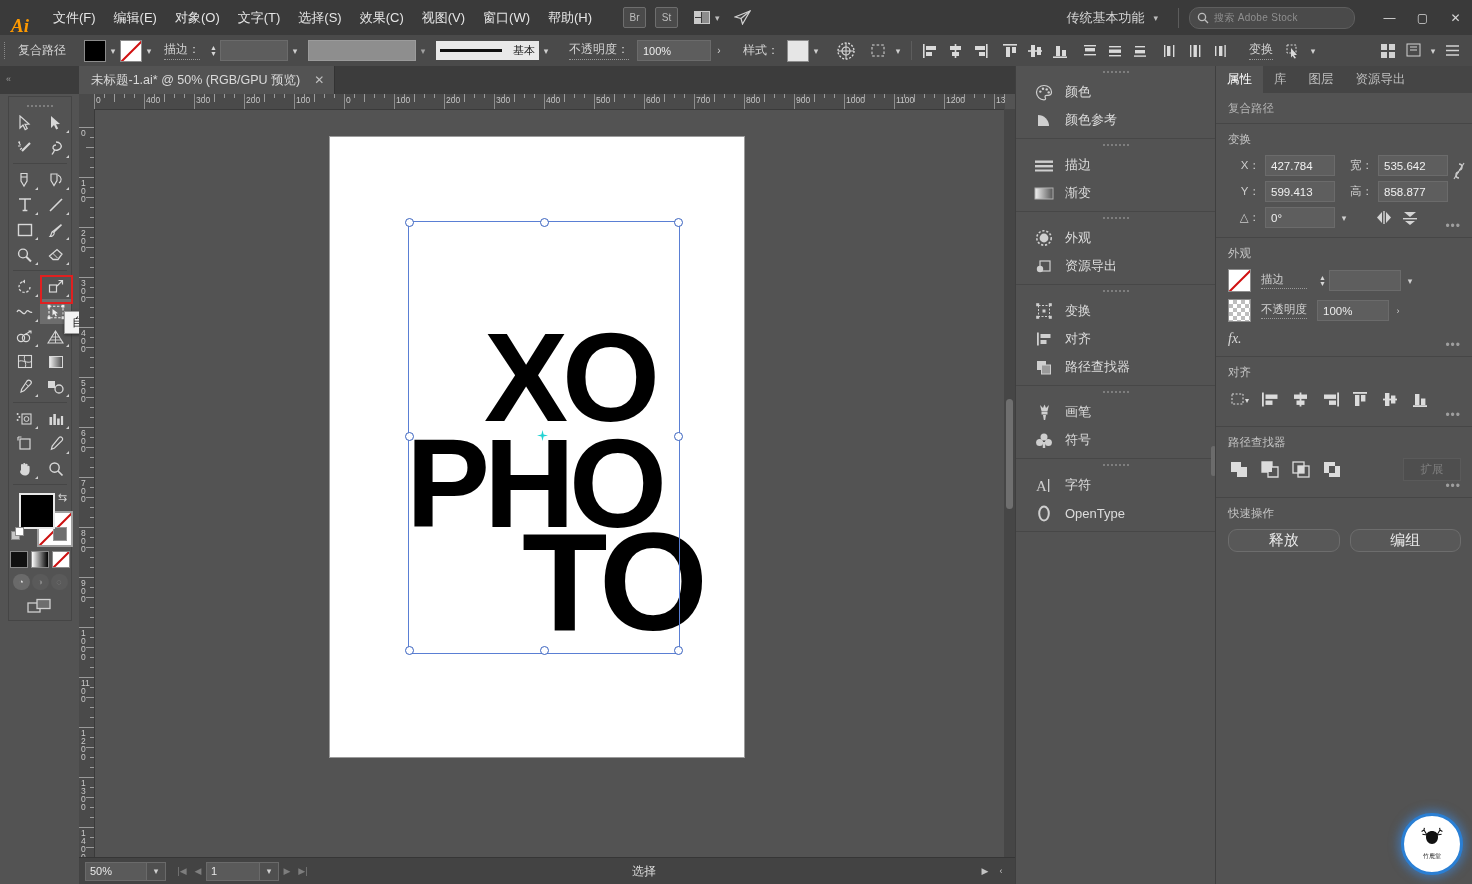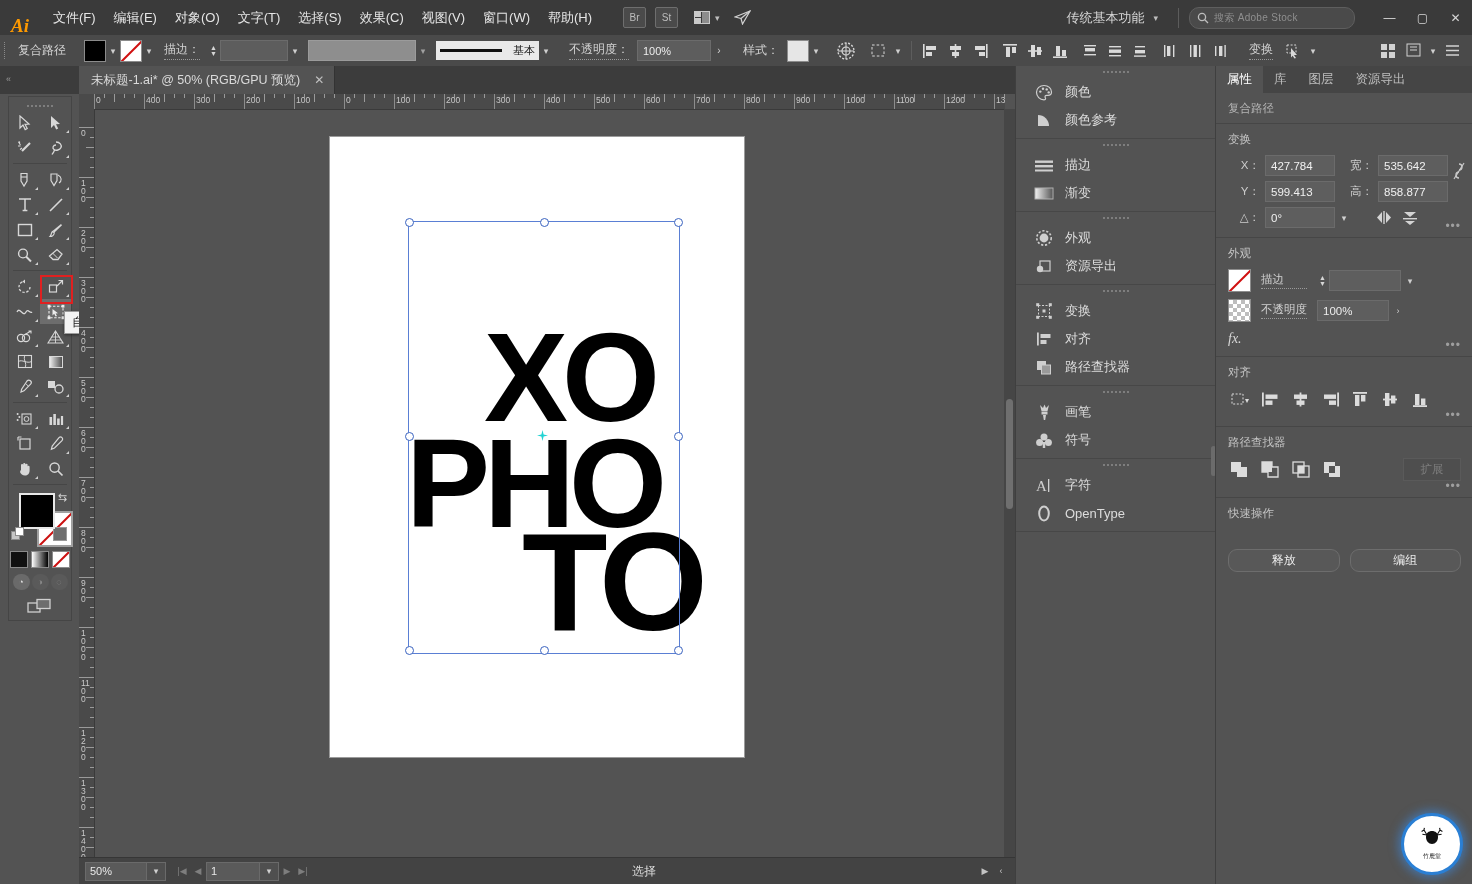--- a/index.html
+++ b/index.html
@@ -304,21 +304,21 @@
   .al-ico{width:25px;height:22px;display:flex;align-items:center;justify-content:center;color:#dcdcdc;}
   .pf-row{display:flex;align-items:center;gap:9px;}
   .pf-ico{width:22px;height:22px;display:flex;align-items:center;justify-content:center;color:#dcdcdc;}
   .pf-expand{
     margin-left:auto;height:21px;width:56px;background:#4e4e4e;border:1px solid #5a5a5a;
     display:flex;align-items:center;justify-content:center;font-size:11.5px;color:#7d7d7d;
   }
   .qa-row{display:flex;gap:10px;margin-top:4px;}
   .qa-btn{
     flex:1;height:21px;background:#585858;border:1px solid #6d6d6d;border-radius:9px;
-    display:flex;align-items:center;justify-content:center;font-size:12px;color:#eaeaea;margin-top:20px;
+    display:flex;align-items:center;justify-content:center;font-size:15px;color:#eaeaea;
   }
 
   
   .watermark{
     position:absolute;right:9px;bottom:9px;width:56px;height:56px;border-radius:50%;
     background:#fff;border:3px solid #2a7fd4;
     box-shadow:0 0 10px 3px rgba(60,140,230,.55);
     display:flex;flex-direction:column;align-items:center;justify-content:center;
   }
   .wm-txt{font-size:6px;color:#111;margin-top:1px;letter-spacing:0px;}

